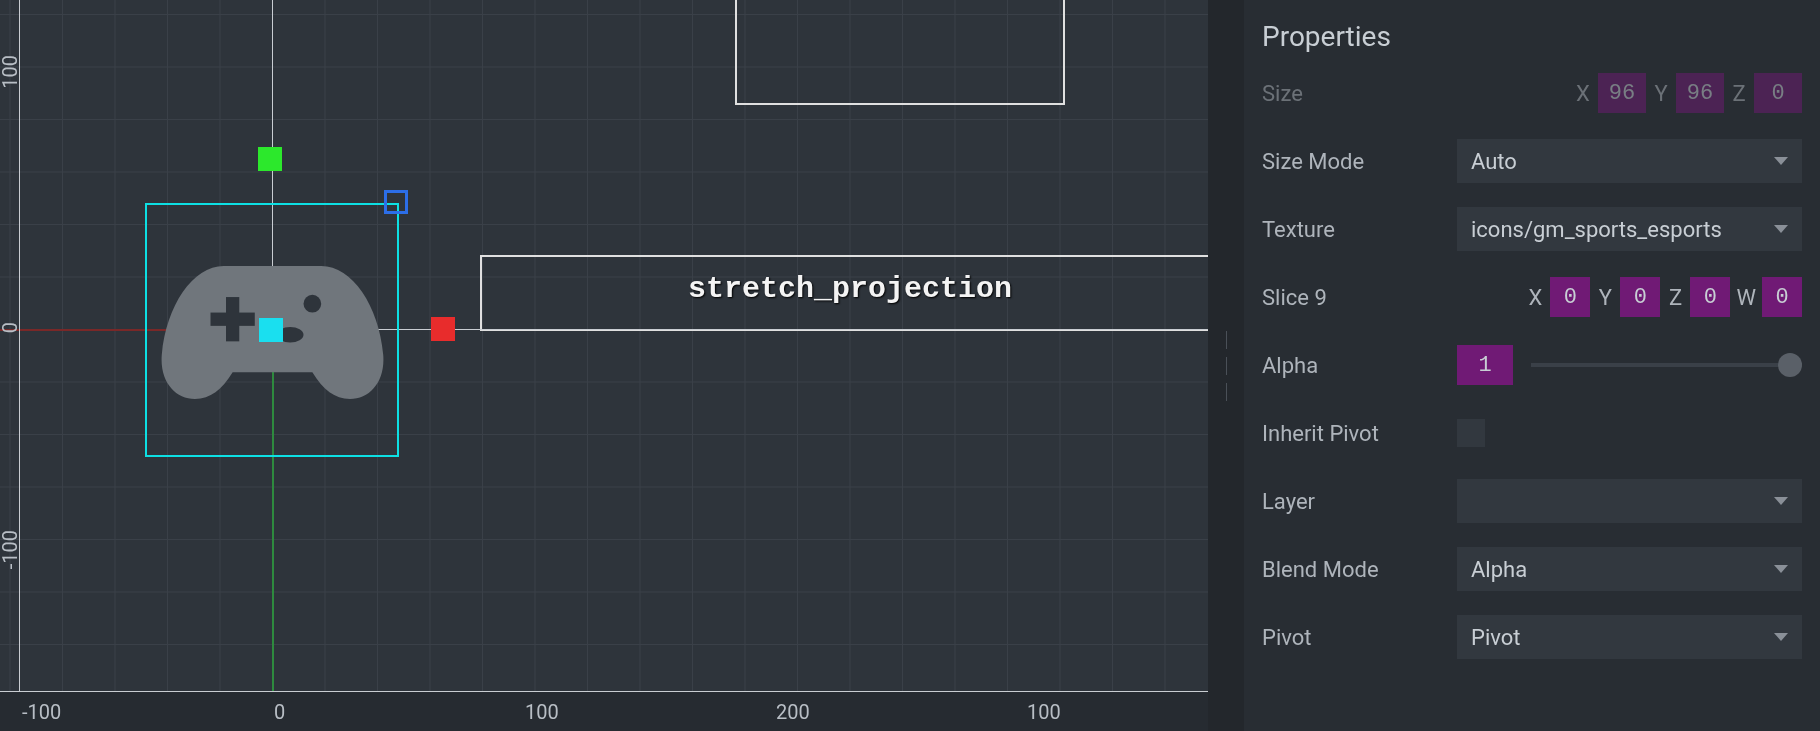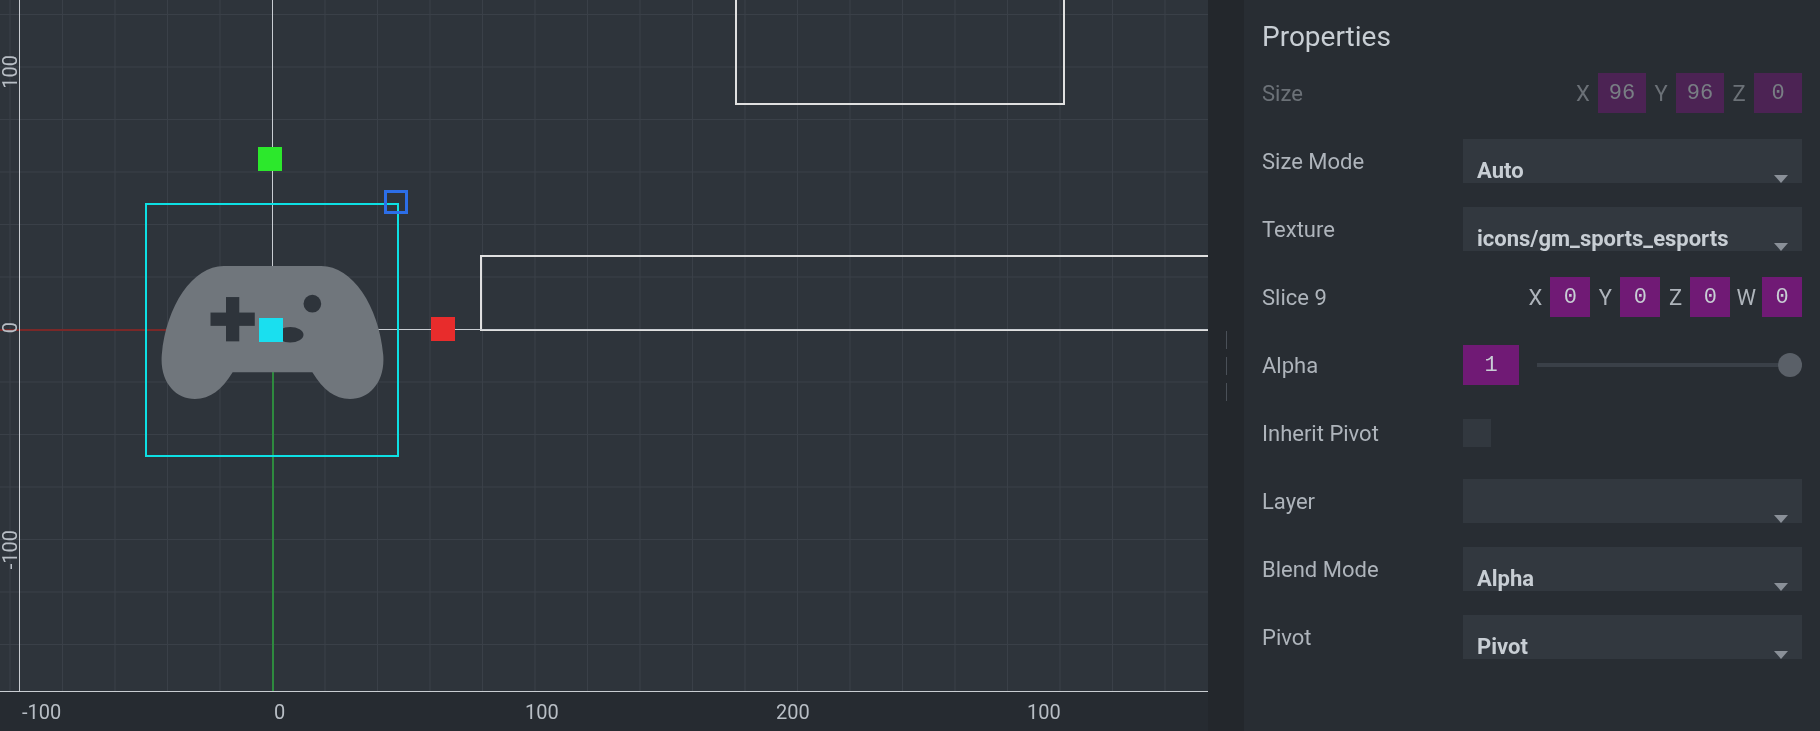--- a/index.html
+++ b/index.html
@@ -149,45 +149,44 @@
   }
   .prop-title {
     font-size: 28px;
     padding: 20px 0 16px;
     color: #c8ced4;
   }
   .prop-row {
     display: flex;
     align-items: center;
     min-height: 68px;
-    gap: 16px;
+    gap: 10px;
   }
   .prop-label {
     flex: 0 0 185px;
     font-size: 22px;
     color: #aeb4bb;
   }
   .prop-control {
     flex: 1;
     display: flex;
     align-items: center;
     gap: 6px;
   }
   .dropdown {
     flex: 1;
     background: #32383f;
     height: 44px;
     display: flex;
-    align-items: flex-end;
+    align-items: center;
     padding: 0 14px;
     font-size: 22px;
     color: #c8ced4;
     justify-content: space-between;
     cursor: pointer;
-    font-weight: bold;
   }
   .dropdown .chev {
     width: 0;
     height: 0;
     border-left: 7px solid transparent;
     border-right: 7px solid transparent;
     border-top: 8px solid #8a9098;
   }
   .num-input {
     background: #701a75;
@@ -250,20 +249,21 @@
 </style>
 </head>
 <body>
 
 <div class="viewport">
   <div class="grid"></div>
 
   <div class="node-rect" style="left:735px;top:-120px;width:330px;height:225px;"></div>
 
   <div class="node-rect" style="left:480px;top:255px;width:730px;height:76px;"></div>
+  <div class="node-label" style="left:688px;top:272px;">stretch_projection</div>
 
   <div class="axis-x"></div>
   <div class="axis-y"></div>
   <div class="axis-x-neg"></div>
   <div class="axis-y-neg"></div>
 
   <div class="sel-box" style="left:145px;top:203px;width:254px;height:254px;"></div>
 
   <svg class="controller-icon" style="left:160px;top:255px;width:225px;height:155px;" viewBox="0 0 100 70">
     <path d="M28 5h44c14 0 26 18 28 40 1 12-6 20-15 20-7 0-12-4-17-12H32c-5 8-10 12-17 12-9 0-16-8-15-20C2 23 14 5 28 5z"></path>

